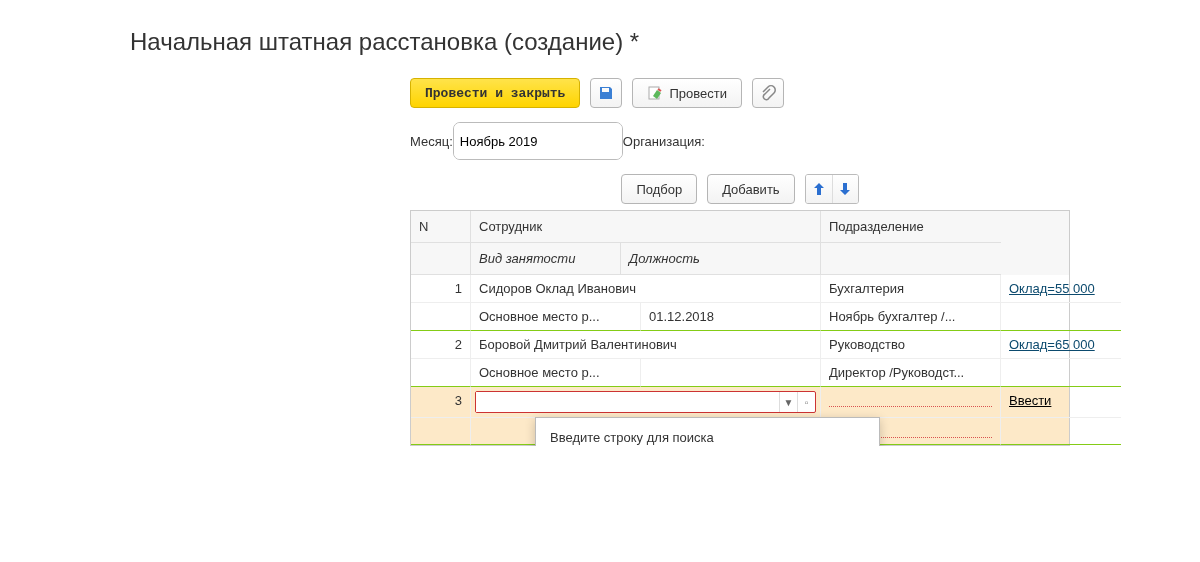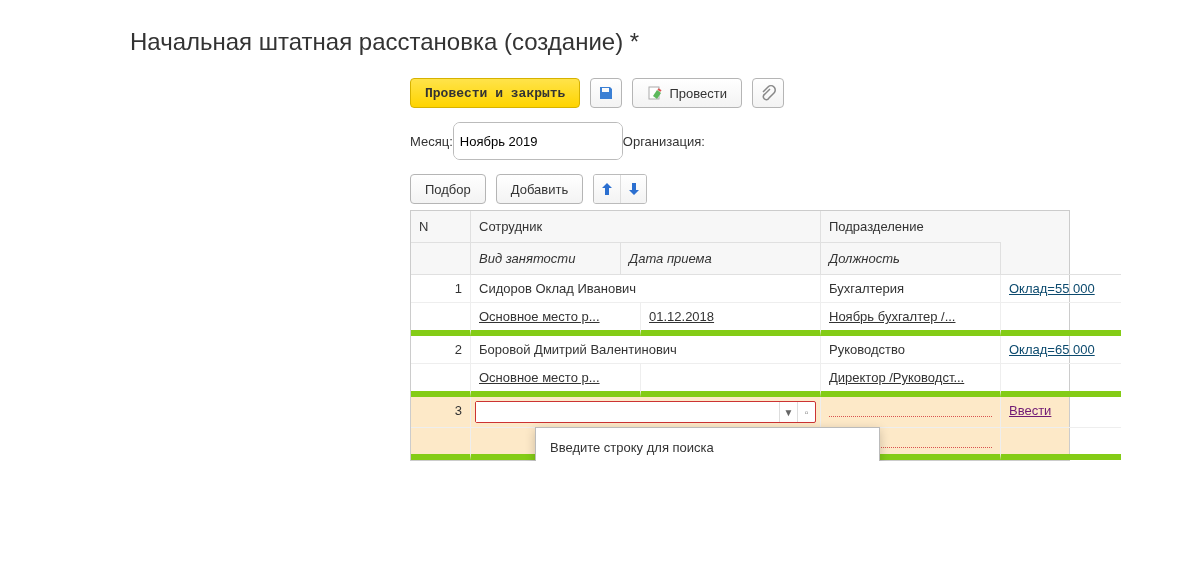--- a/index.html
+++ b/index.html
@@ -62,21 +62,21 @@
   .field {
     display:flex; align-items:center;
     border:1px solid #bbb; border-radius:7px;
     height:38px; overflow:hidden; background:#fff;
   }
   .field input {
     border:none; outline:none; padding:0 6px; font-size:13px; height:100%;
   }
 
   .toolbar2 {
-    display:flex; gap:10px; margin-bottom:6px; align-items:center;
+    display:flex; gap:10px; margin-bottom:6px; align-items:center;justify-content:center;
   }
   .arrowbox { display:flex; border:1px solid #bbb; border-radius:3px; overflow:hidden;}
   .arrowbox .arrbtn { width:26px;height:28px;display:flex;align-items:center;justify-content:center;cursor:pointer;background:linear-gradient(#fff,#f3f3f3);}
   .arrowbox .arrbtn + .arrbtn { border-left:1px solid #ddd;}
 
   
   .grid {
     border:1px solid #ccc;
     width:660px;
     position:relative;
@@ -114,27 +114,26 @@
     padding:6px 8px;
   }
   .row > div:last-child { border-right:none;}
   .num { text-align:right; padding-right:10px;}
   .sub-row {
     display:grid;
     grid-template-columns: 60px 170px 180px 180px 120px;
   }
   .sub-row > div {
     border-right:1px solid #eee;
-    border-bottom:6px solid #84cc16;
+    border-bottom:1px solid #84cc16;
     padding:6px 8px;
-    text-decoration:underline;
   }
   .sub-row > div:last-child{border-right:none;}
   .salary { text-decoration: underline; color:#0c4a6e;}
-  .salary.muted { color:#701a75; }
+  .salary.muted { color:#000000; }
 
   
   .row.active, .sub-row.active { background:#fde9c8; }
   .edit-cell {
     position:relative;
     padding:4px !important;
   }
   .edit-field {
     display:flex; align-items:center;
     border:1px solid #c33; border-radius:2px;
@@ -228,21 +227,20 @@
 
   <div class="grid">
     <div class="grid-head">
       <div>N</div>
       <div>Сотрудник</div>
       <div>Подразделение</div>
     </div>
     <div class="sub-head">
       <div class="sh1"></div>
       <div>Вид занятости</div>
-      <div>Дата приема</div>
       <div>Должность</div>
       <div></div>
     </div>
 
     <div class="row">
       <div class="num">1</div>
       <div>Сидоров Оклад Иванович</div>
       <div>Бухгалтерия</div>
       <div><span class="salary">Оклад=55 000</span></div>
     </div>

